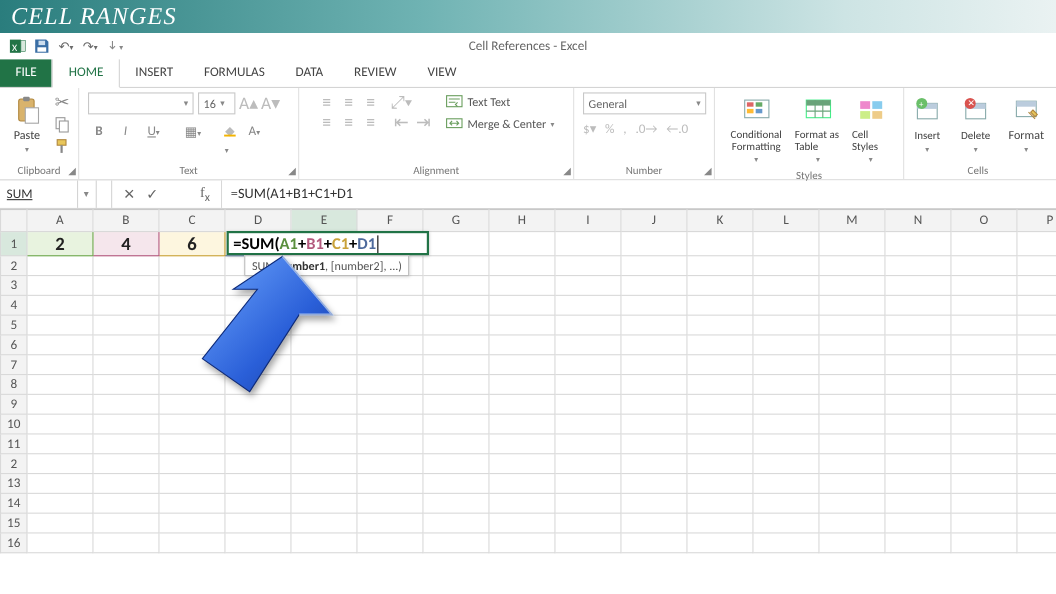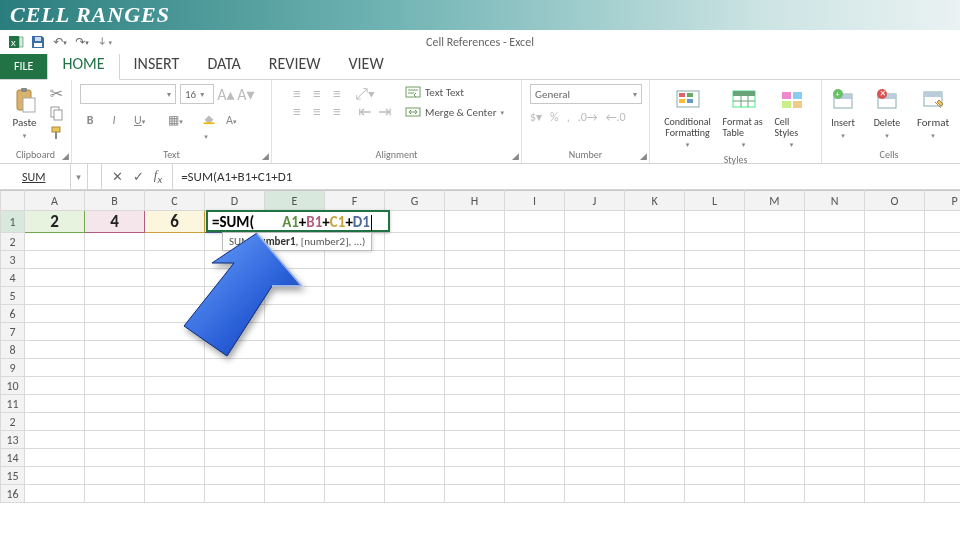--- a/index.html
+++ b/index.html
@@ -1,31 +1,31 @@
 <!DOCTYPE html>
 <html><head>
 <meta charset="utf-8">
 <style>
   * { box-sizing: border-box; font-family: "Segoe UI", Calibri, Arial, sans-serif; }
   html, body { margin:0; padding:0; width:960px; height:540px; overflow:hidden; background:#fff; }
 
   
-  .banner { height:30px; background:linear-gradient(90deg,#2a7d7d 0%, #6fb3b3 40%, #cde4e4 80%, #eaf2f2 100%); color:#fff; font-size:22px; font-style:italic; font-weight:700; letter-spacing:1px; padding:1px 10px; }
+  .banner { height:30px; background:linear-gradient(90deg,#2a7d7d 0%, #6fb3b3 40%, #cde4e4 80%, #eaf2f2 100%); color:#fff; font-size:22px; font-style:italic; font-weight:400; letter-spacing:1px; padding:1px 10px; }
   .banner span { font-family: Georgia, 'Times New Roman', serif; }
 
   
   .titlebar { height:24px; display:flex; align-items:center; position:relative; background:#fff; }
   .titlebar .qat { display:flex; align-items:center; gap:6px; padding-left:8px; }
   .qat-icon { width:16px; height:16px; display:flex; align-items:center; justify-content:center; color:#6a6a6a; font-size:12px; }
   .titlebar .title { position:absolute; left:50%; transform:translateX(-50%); font-size:12px; color:#666; }
 
   
   .ribbon-tabs { height:26px; display:flex; align-items:flex-end; padding-left:0; border-bottom:1px solid #d4d4d4; }
   .file-tab { background:#217346; color:#fff; font-size:12px; padding:6px 14px; height:26px; display:flex; align-items:center; }
-  .tab { font-size:16px; color:#444; padding:6px 14px; cursor:pointer; }
+  .tab { font-size:12px; color:#444; padding:6px 14px; cursor:pointer; }
   .tab.active { color:#217346; border:1px solid #d4d4d4; border-bottom:1px solid #fff; background:#fff; margin-bottom:-1px; }
 
   
   .ribbon { height:84px; background:#fff; border-bottom:1px solid #d4d4d4; display:flex; }
   .group { border-right:1px solid #e1e1e1; padding:4px 8px 2px; display:flex; flex-direction:column; justify-content:space-between; align-items:center; position:relative; }
   .group-label { font-size:10px; color:#777; text-align:left; padding-top:2px; }
   .dlaunch { position:absolute; right:2px; bottom:2px; font-size:9px; color:#888; }
   .vbtn { display:flex; flex-direction:column; align-items:center; justify-content:center; gap:2px; padding:2px 4px; font-size:11px; color:#444; }
   .vbtn .ico { width:28px; height:28px; display:flex; align-items:center; justify-content:center; }
   .small-ico { width:16px; height:16px; display:inline-flex; align-items:center; justify-content:center; color:#888;}
@@ -33,47 +33,47 @@
   .stack { display:flex; flex-direction:column; gap:4px; }
   .ghost { color:#bcbcbc; }
   .combo { border:1px solid #c8c8c8; background:#fff; font-size:11px; color:#666; height:20px; display:flex; align-items:center; padding:0 4px; }
   .combo .arrow { margin-left:4px; font-size:8px; color:#888; }
   .btnrow button { border:none; background:none; font-size:12px; color:#888; width:20px; height:20px; cursor:pointer;}
   .align-grid span{ width:16px; height:14px; display:inline-flex; align-items:center; justify-content:center;}
 
   
   .fbar { height:26px; border-bottom:1px solid #d4d4d4; display:flex; align-items:stretch; }
   .namebox { width:88px; border-right:1px solid #d4d4d4; display:flex; align-items:center; }
-  .namebox input{ border:none; width:70px; font-size:12px; padding-left:22px; color:#333; outline:none;text-decoration:underline;}
+  .namebox input{ border:none; width:70px; font-size:12px; padding-left:6px; color:#333; outline:none;text-decoration:underline;}
   .namebox .dd { width:16px; text-align:center; color:#888; font-size:9px; border-left:1px solid #d4d4d4; height:100%; display:flex; align-items:center; justify-content:center;}
   .fbar .sep { width:14px; border-right:1px solid #d4d4d4;}
   .fx-controls { display:flex; align-items:center; gap:10px; padding:0 10px; border-right:1px solid #d4d4d4;}
   .fx-controls span{ color:#666; font-size:13px;}
-  .fx-label { font-style:italic; font-family:'Times New Roman',serif; font-size:13px; }
+  .fx-label { font-family:'Times New Roman',serif; font-size:13px;margin-left:28px; }
   .formula-input { flex:1; border:none; outline:none; font-size:13px; padding-left:8px; color:#333; font-family: Calibri, Arial, sans-serif;}
 
   
   .sheet { position:relative; }
   table.grid { border-collapse:collapse; table-layout:fixed; width:968px;}
   .grid th, .grid td { border:1px solid #d9d9d9; height:18px; font-size:12px; text-align:center; padding:0; }
   .grid thead th { background:#f3f3f3; color:#555; font-weight:normal; height:20px; border-top:1px solid #c8c8c8;}
   .grid .corner { background:#f3f3f3; width:24px; border-top:1px solid #c8c8c8;}
   .grid tbody th { background:#f3f3f3; color:#555; font-weight:normal; width:24px;}
   .grid td { color:#222; }
   .colw { width:60px;}
 
   .row1 td { height:22px; font-size:17px; font-weight:bold; font-family: Calibri, Arial, sans-serif;}
   td.a1 { background:#e8f3df; border:1px solid #6fa84f;}
   td.b1 { background:#f5e6ec; border:1px solid #b35a7e;}
   td.c1 { background:#fdf6df; border:1px solid #c9a23a;}
   td.d1 { border:1px solid #4e6a9c;}
 
   .edit-wrap { position:absolute; left:206px; top:20px; width:184px; height:22px; border:2px solid #217346; background:#fff; box-shadow:0 1px 3px rgba(0,0,0,0.25);}
   .edit-wrap .content { font-size:15px; font-family:Calibri,Arial,sans-serif; padding:1px 4px; white-space:nowrap; font-weight:bold;}
-  .fA{color:#5a8f3d;margin-left:28px;} .fB{color:#b35a7e;} .fC{color:#c9a23a;} .fD{color:#4e6a9c;}
+  .fA{color:#5a8f3d;} .fB{color:#b35a7e;} .fC{color:#c9a23a;} .fD{color:#4e6a9c;}
   .caret { display:inline-block; width:1px; height:16px; background:#000; vertical-align:middle; margin-left:1px; animation: blink 1s step-end infinite;}
   @keyframes blink { 50% {opacity:0;} }
 
   .tooltip { position:absolute; left:222px; top:42px; background:#fff; border:1px solid #bbb; font-size:11px; padding:2px 6px; color:#555; box-shadow:1px 1px 3px rgba(0,0,0,0.15);}
   .tooltip b{ font-weight:bold; color:#333;}
 
   .arrow-overlay { position:absolute; left:172px; top:38px; width:140px; height:140px; pointer-events:none; filter: drop-shadow(2px 4px 3px rgba(0,0,0,0.35));}
 
   svg.ricon { width:100%; height:100%; }
 </style>
@@ -107,20 +107,21 @@
         <small style="font-size:7px;color:#888">▾</small>
     </span>
   </div>
   <div class="title">Cell References - Excel</div>
 </div>
 
 <div class="ribbon-tabs">
   <div class="file-tab">FILE</div>
   <div class="tab active">HOME</div>
   <div class="tab">INSERT</div>
+  <div class="tab">FORMULAS</div>
   <div class="tab">DATA</div>
   <div class="tab">REVIEW</div>
   <div class="tab">VIEW</div>
 </div>
 
 <div class="ribbon">
 
   <div class="group" style="width:72px">
     <div class="row">
       <div class="vbtn">

